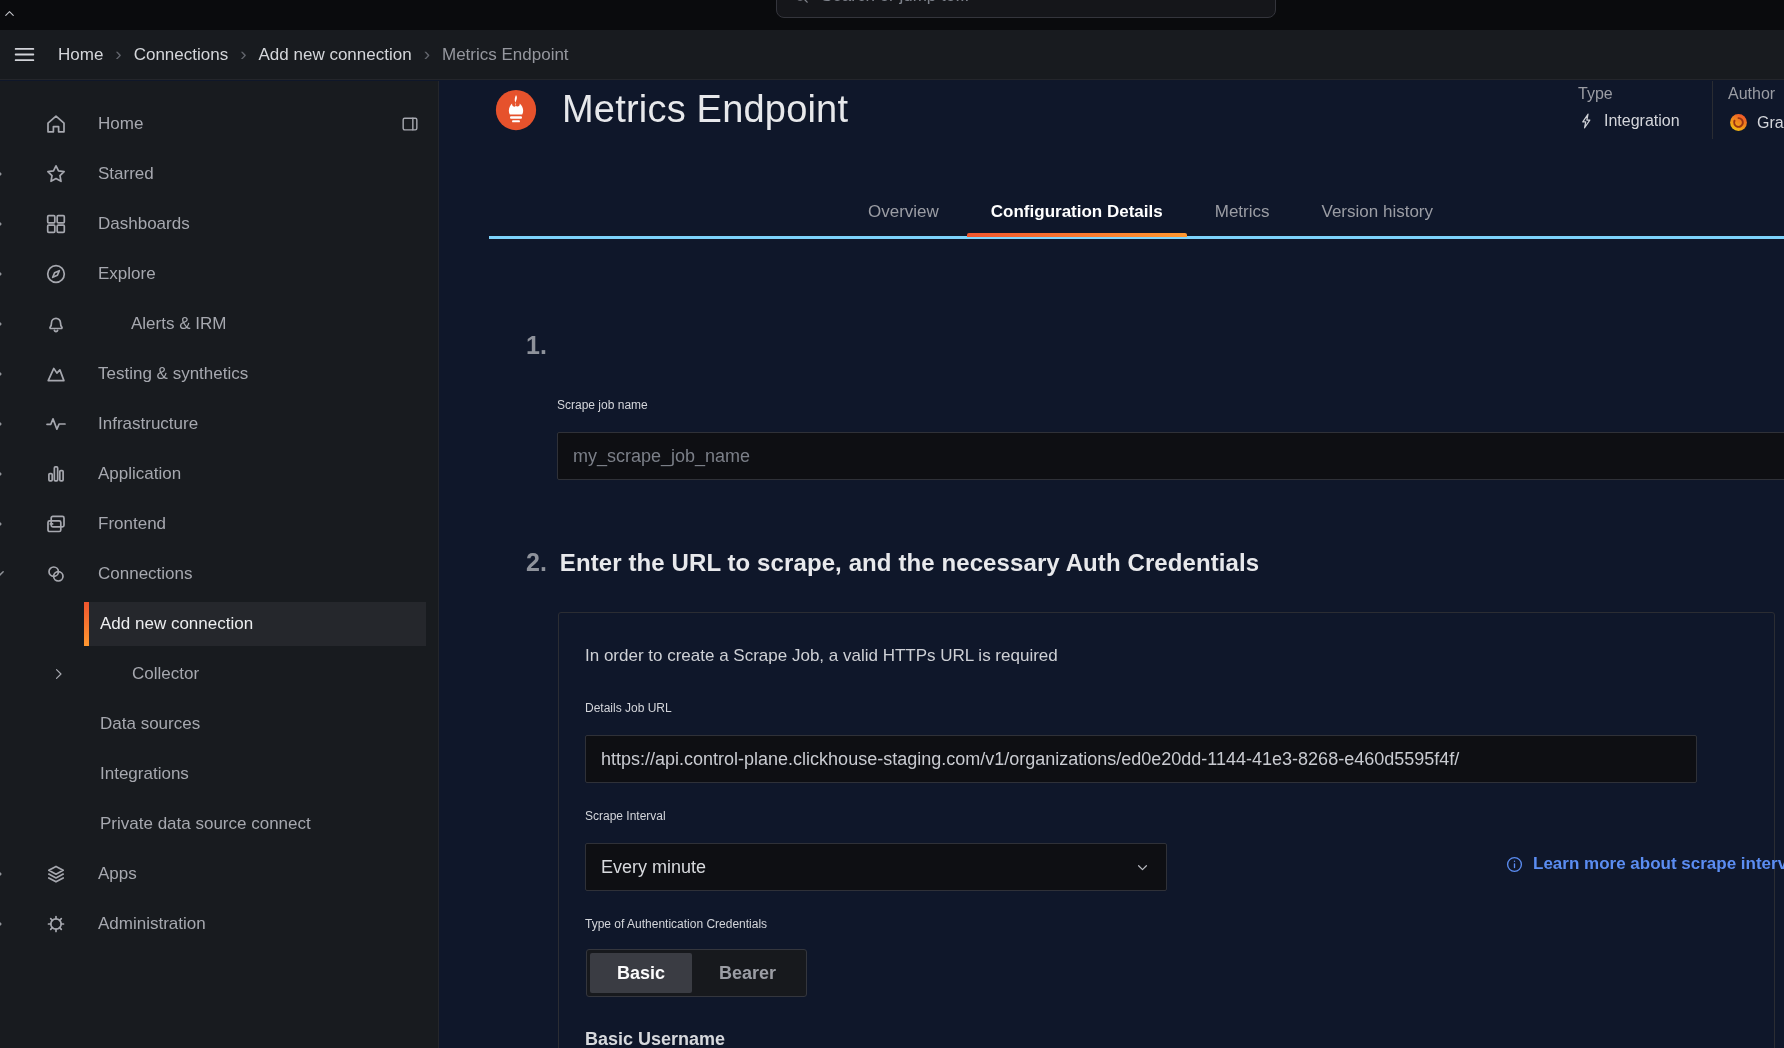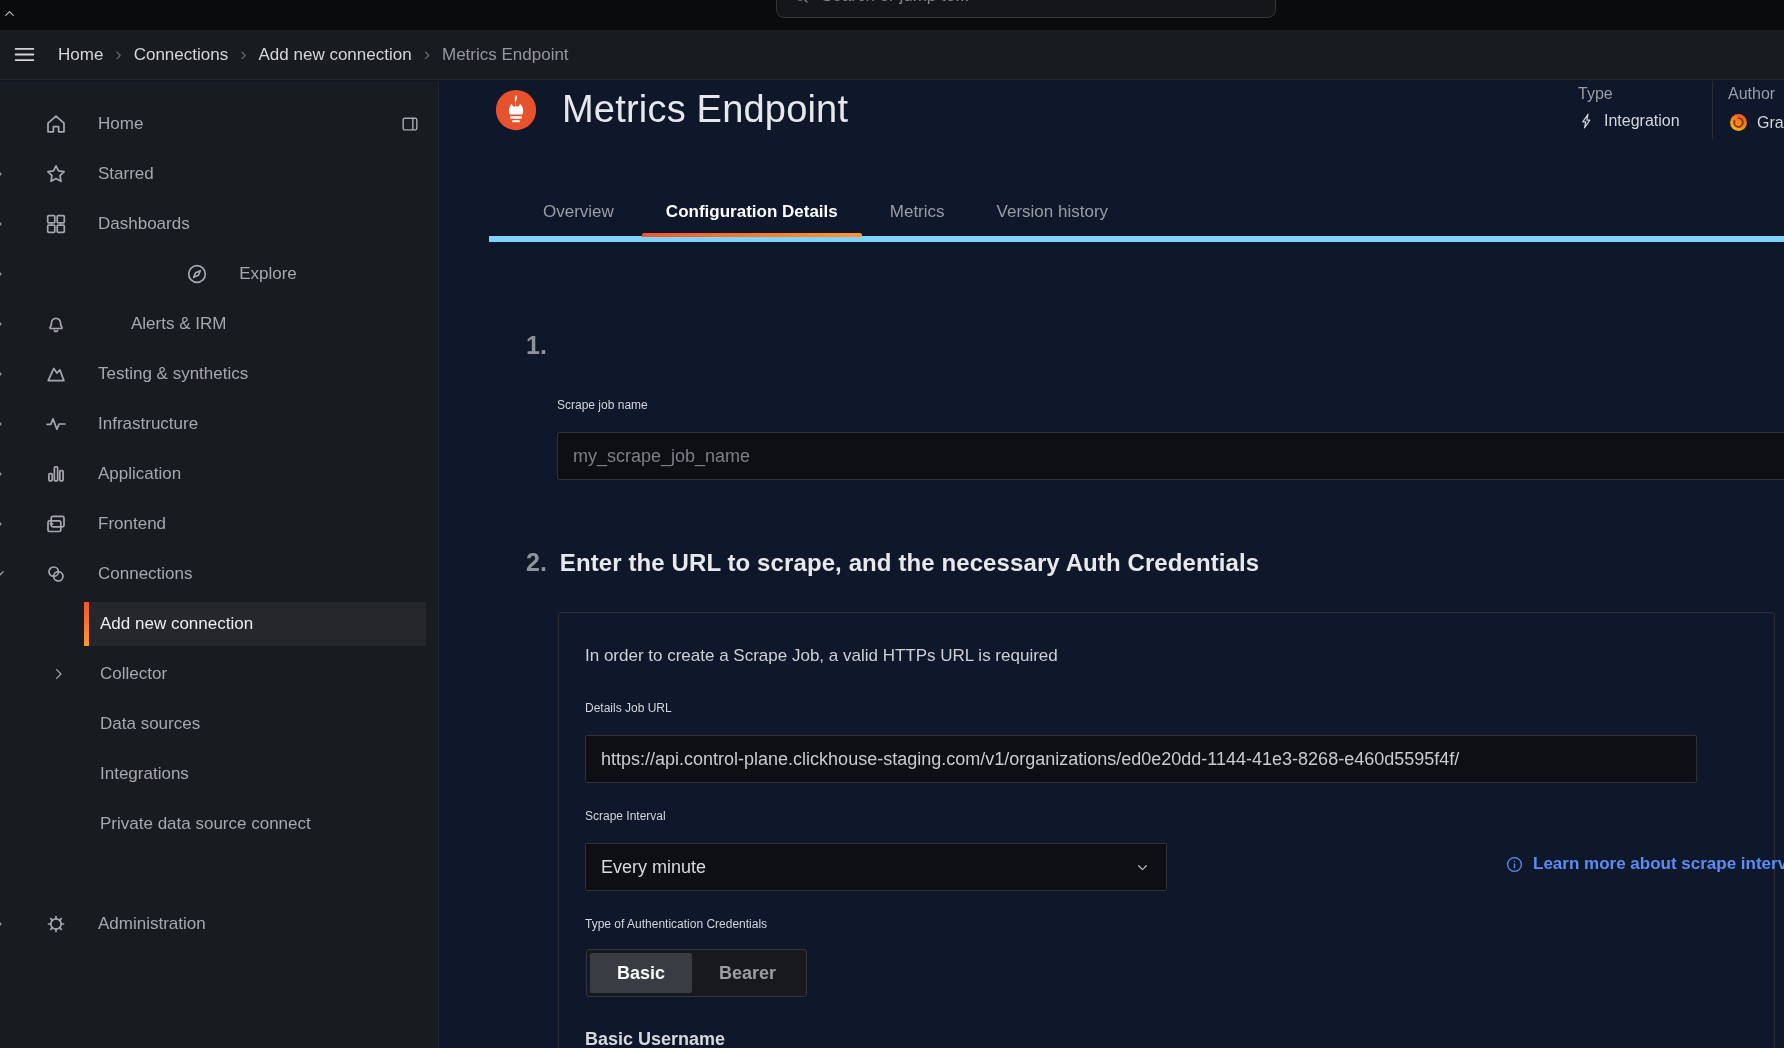--- a/index.html
+++ b/index.html
@@ -60,21 +60,21 @@
   .meta-col { position:absolute; top:4px; }
   .type-col { left:1138px; }
   .author-col { left:1288px; }
   .meta-label { font-size:16px; color:#9b9da4; margin-bottom:9px; }
   .meta-value { display:flex; align-items:center; gap:8px; font-size:16px; color:#d4d6db; font-weight:500; white-space:nowrap; }
   .bolt-ic { width:18px; height:18px; color:#cfd1d6; }
   .graf-ic { width:21px; height:21px; flex:none; }
   .meta-divider { position:absolute; left:1272px; top:0; width:1px; height:58px; background:#2a2c32; }
 
   .tabs { position:absolute; left:49px; right:0; top:107px; height:48px; display:flex; align-items:stretch;
-    padding-left:28px; border-bottom:6px solid #7dd3fc; box-sizing:content-box; }
+    padding-left:28px; border-bottom:3px solid #7dd3fc; box-sizing:content-box;justify-content:center; }
   .tab { display:flex; align-items:center; padding:0 26px; font-size:17px; color:#9b9da4; position:relative; }
   .tab.active { color:#ffffff; font-weight:700; }
   .tab.active::after { content:""; position:absolute; left:2px; right:2px; bottom:-1px; height:4px; border-radius:2px 2px 0 0;
     background:linear-gradient(90deg, var(--accent-orange,#f05a28), var(--accent-orange2,#ff9830)); }
 
   .step { position:absolute; left:86px; display:flex; align-items:baseline; gap:13px; white-space:nowrap; }
   .step1 { top:250px; }
   .step2 { top:467px; }
   .step-num { font-size:25px; font-weight:700; color:#8e929b; }
   .step-title { font-size:24px; font-weight:700; color:#e8e9ec; letter-spacing:.1px; }
@@ -190,21 +190,21 @@
         <span class="row-icon" data-interactable="false">
           <svg class="icn" viewBox="0 0 24 24" fill="none" stroke="currentColor" stroke-width="1.7" stroke-linecap="round" stroke-linejoin="round">
             <rect x="3.7" y="3.7" width="7.1" height="7.1" rx="1"></rect>
             <rect x="13.2" y="3.7" width="7.1" height="7.1" rx="1"></rect>
             <rect x="3.7" y="13.2" width="7.1" height="7.1" rx="1"></rect>
             <rect x="13.2" y="13.2" width="7.1" height="7.1" rx="1"></rect>
           </svg>
         </span>
         <span class="row-label" data-interactable="false">Dashboards</span>
       </div>
-      <div class="side-row" data-interactable="true" style="top: 168px; justify-content: center;">
+      <div class="side-row" data-interactable="true" style="top: 168px;">
         <span class="edge" data-interactable="false">
           <svg class="icn" viewBox="0 0 24 24" fill="none" stroke="currentColor" stroke-width="1.7" stroke-linecap="round" stroke-linejoin="round">
             <path d="m9.2 5.8 6.3 6.2-6.3 6.2"></path>
           </svg>
         </span>
         <span class="row-icon" data-interactable="false">
           <svg class="icn" viewBox="0 0 24 24" fill="none" stroke="currentColor" stroke-width="1.7" stroke-linecap="round" stroke-linejoin="round">
             <circle cx="12" cy="12" r="8.3"></circle>
             <path d="m15.3 8.7-1.9 4.6-4.7 2 1.9-4.6z"></path>
           </svg>
@@ -292,36 +292,51 @@
             <circle cx="9.7" cy="9.7" r="4.7"></circle>
             <circle cx="14.3" cy="14.3" r="4.7"></circle>
           </svg>
         </span>
         <span class="row-label" data-interactable="false">Connections</span>
       </div>
       <div class="side-row active sub" data-interactable="true" style="top: 518px;">
         <span class="active-bg" data-interactable="false"></span>
         <span class="row-label" data-interactable="false">Add new connection</span>
       </div>
-      <div class="side-row sub" data-interactable="true" style="top: 568px;">
+      <div class="side-row sub" data-interactable="true" style="top: 568px; padding-left: 32px;">
         <span class="inner-chev" data-interactable="false">
           <svg class="icn" viewBox="0 0 24 24" fill="none" stroke="currentColor" stroke-width="1.7" stroke-linecap="round" stroke-linejoin="round">
             <path d="m9.2 5.8 6.3 6.2-6.3 6.2"></path>
           </svg>
         </span>
         <span class="row-label" data-interactable="false">Collector</span>
       </div>
       <div class="side-row sub" data-interactable="true" style="top: 618px;">
         <span class="row-label" data-interactable="false">Data sources</span>
       </div>
       <div class="side-row sub" data-interactable="true" style="top: 668px;">
         <span class="row-label" data-interactable="false">Integrations</span>
       </div>
       <div class="side-row sub" data-interactable="true" style="top: 718px;">
         <span class="row-label" data-interactable="false">Private data source connect</span>
+      </div>
+      <div class="side-row" data-interactable="true" style="top: 768px;">
+        <span class="edge" data-interactable="false">
+          <svg class="icn" viewBox="0 0 24 24" fill="none" stroke="currentColor" stroke-width="1.7" stroke-linecap="round" stroke-linejoin="round">
+            <path d="m9.2 5.8 6.3 6.2-6.3 6.2"></path>
+          </svg>
+        </span>
+        <span class="row-icon" data-interactable="false">
+          <svg class="icn" viewBox="0 0 24 24" fill="none" stroke="currentColor" stroke-width="1.7" stroke-linecap="round" stroke-linejoin="round">
+            <path d="M12 4.4 19.2 8.3 12 12.2 4.8 8.3z"></path>
+            <path d="m4.8 12.1 7.2 3.9 7.2-3.9"></path>
+            <path d="m4.8 15.9 7.2 3.9 7.2-3.9"></path>
+          </svg>
+        </span>
+        <span class="row-label" data-interactable="false">Apps</span>
       </div>
       <div class="side-row" data-interactable="true" style="top: 818px;">
         <span class="edge" data-interactable="false">
           <svg class="icn" viewBox="0 0 24 24" fill="none" stroke="currentColor" stroke-width="1.7" stroke-linecap="round" stroke-linejoin="round">
             <path d="m9.2 5.8 6.3 6.2-6.3 6.2"></path>
           </svg>
         </span>
         <span class="row-icon" data-interactable="false">
           <svg class="icn" viewBox="0 0 24 24" fill="none" stroke="currentColor" stroke-width="1.7" stroke-linecap="round" stroke-linejoin="round">
             <circle cx="12" cy="12" r="5.2"></circle>

